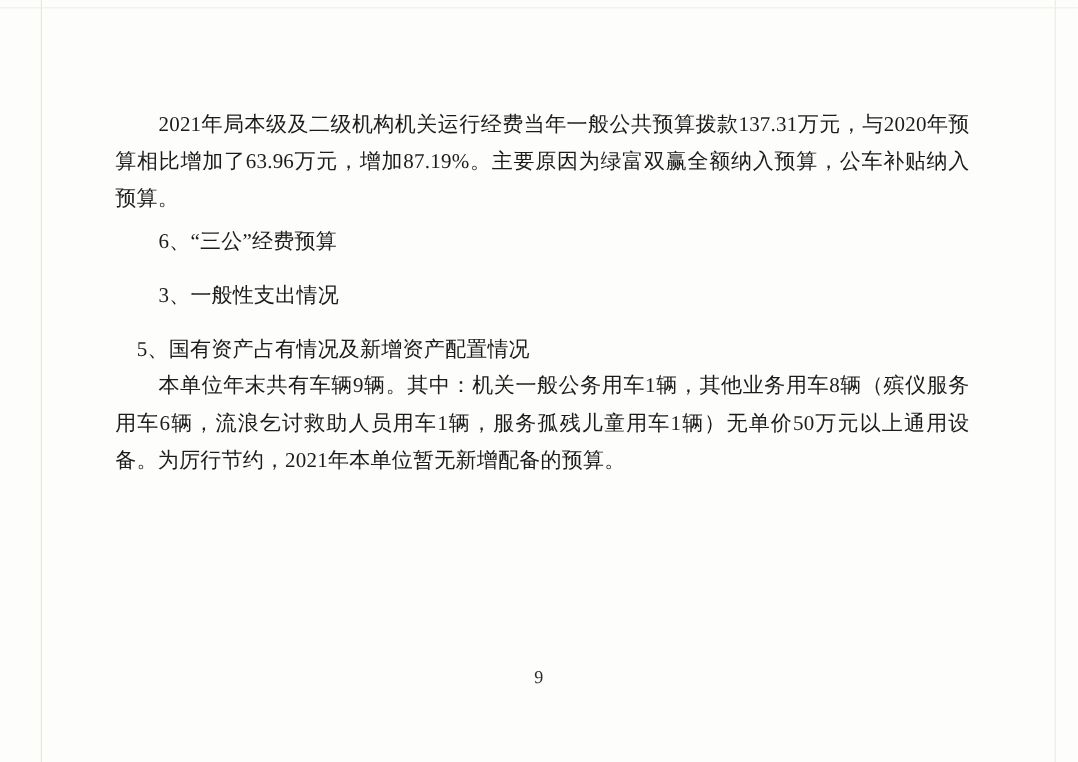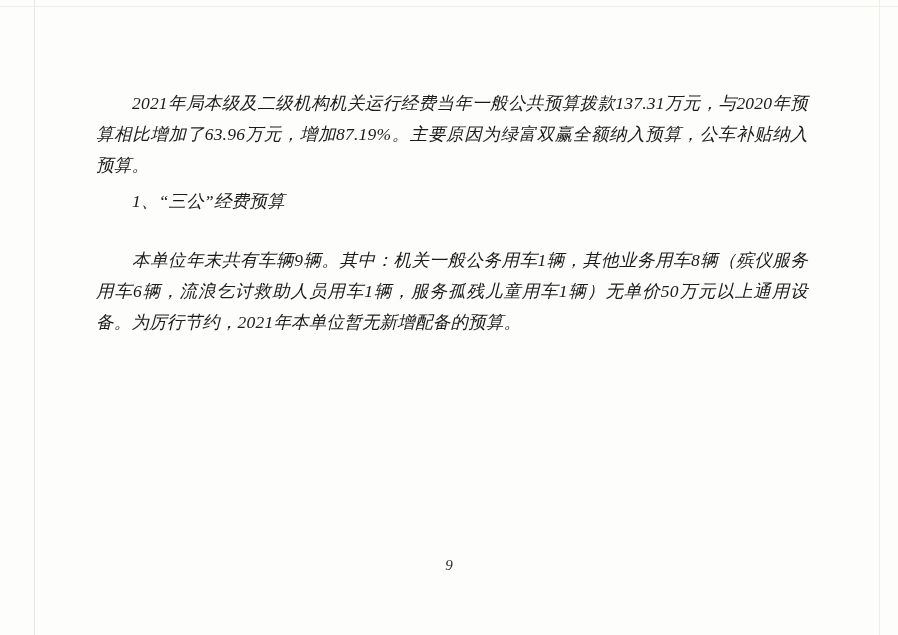--- a/index.html
+++ b/index.html
@@ -12,21 +12,20 @@
     background: #ffffff;
     font-family: "Liberation Serif", serif;
     overflow: hidden;
   }
   .page {
     position: relative;
     width: 898px;
     height: 635px;
     background: #fdfdfb;
     box-sizing: border-box;
-    font-style: italic;
   }
   
   .edge-left {
     position: absolute;
     left: 34px;
     top: 0;
     width: 1px;
     height: 635px;
     background: #e9e6de;
   }
@@ -91,23 +90,25 @@
 <body>
 
 <div class="page">
   <div class="edge-left"></div>
   <div class="edge-right"></div>
   <div class="edge-top"></div>
 
   <div class="content">
     <p class="indent">2021年局本级及二级机构机关运行经费当年一般公共预算拨款137.31万元，与2020年预算相比增加了63.96万元，增加87.19%。主要原因为绿富双赢全额纳入预算，公车补贴纳入预算。</p>
     <div class="gap-sm"></div>
-    <p class="indent">1、“三公”经费预算</p>
+    <p class="indent">6、“三公”经费预算</p>
     <div class="gap-sm"></div>
     <div class="gap-md"></div>
+    <p class="indent">3、一般性支出情况</p>
     <div class="gap-sm"></div>
     <div class="gap-md"></div>
+    <p class="indent-half tight">5、国有资产占有情况及新增资产配置情况</p>
     <p class="indent">本单位年末共有车辆9辆。其中：机关一般公务用车1辆，其他业务用车8辆（殡仪服务用车6辆，流浪乞讨救助人员用车1辆，服务孤残儿童用车1辆）无单价50万元以上通用设备。为厉行节约，2021年本单位暂无新增配备的预算。</p>
 
   </div>
 
   <div class="page-number">9</div>
 </div>
 
 </body></html>

